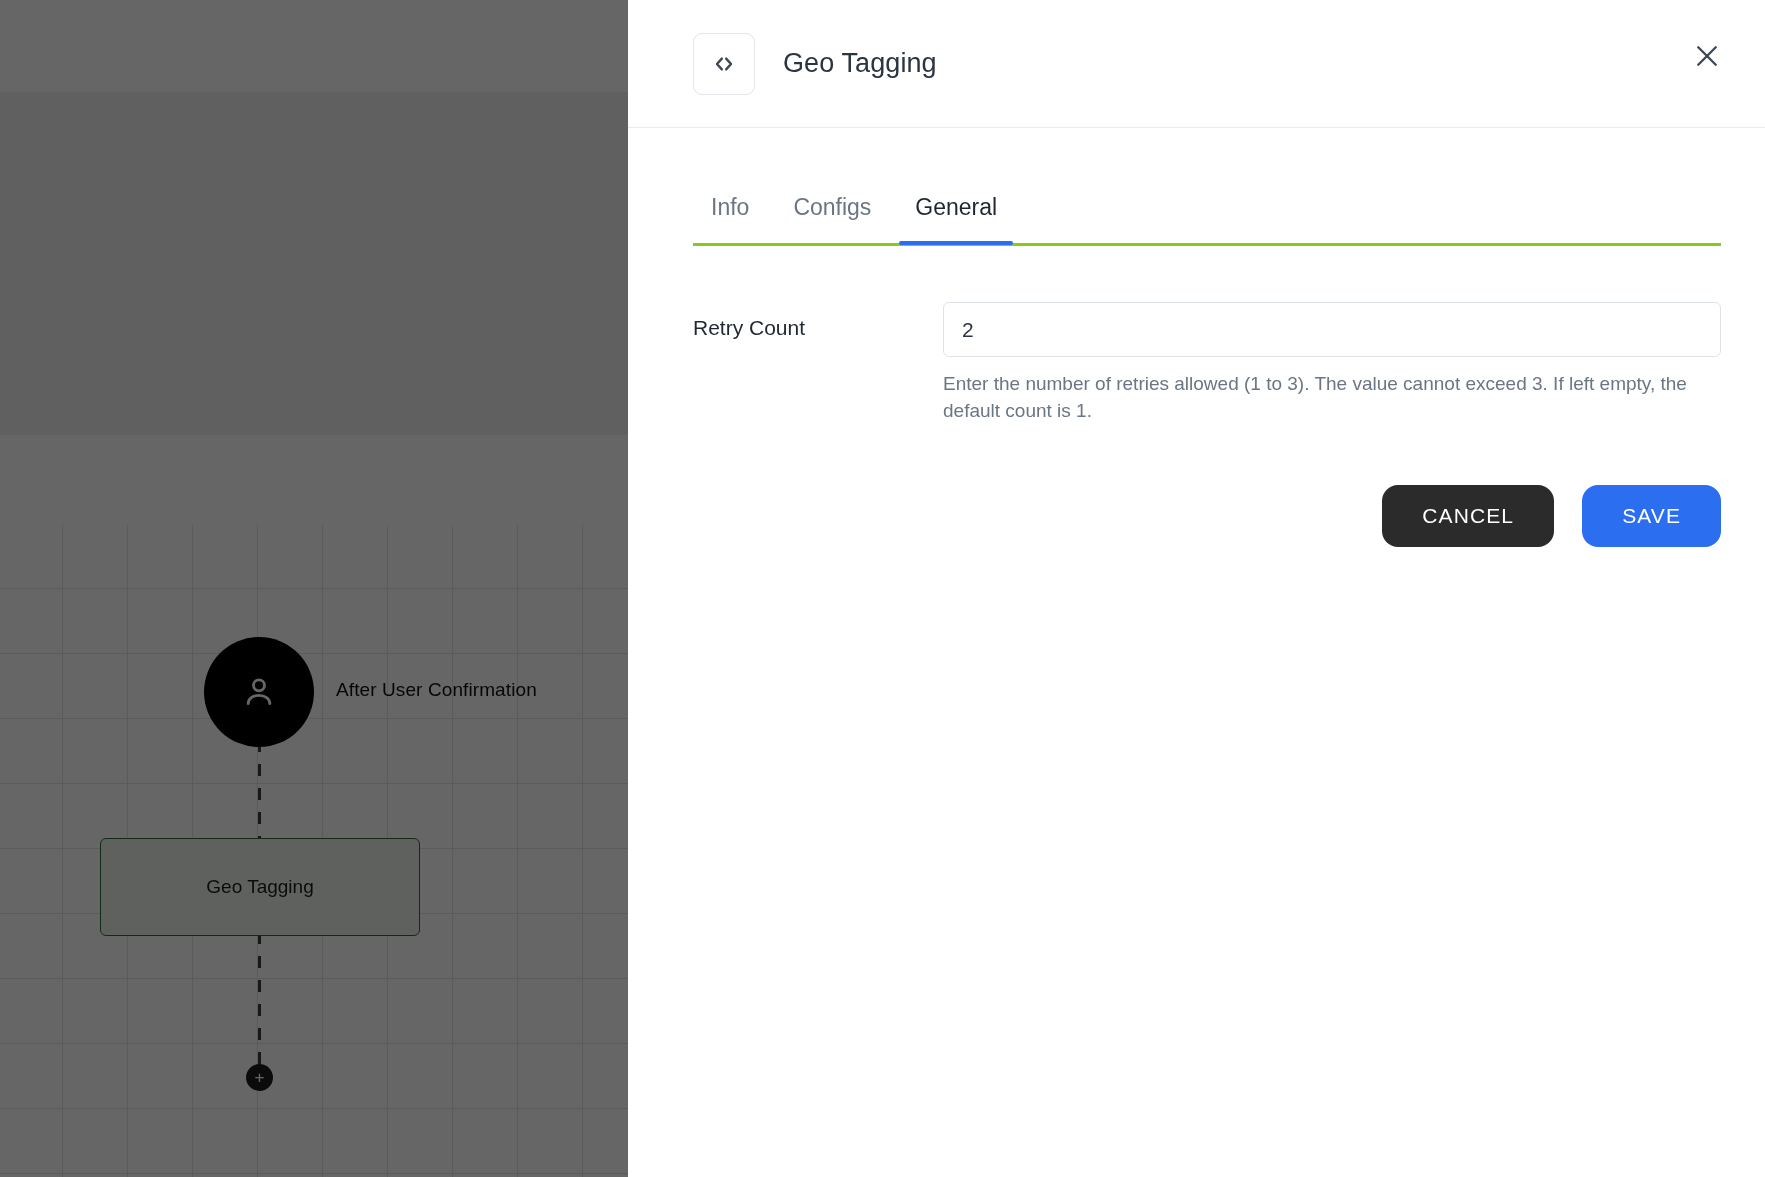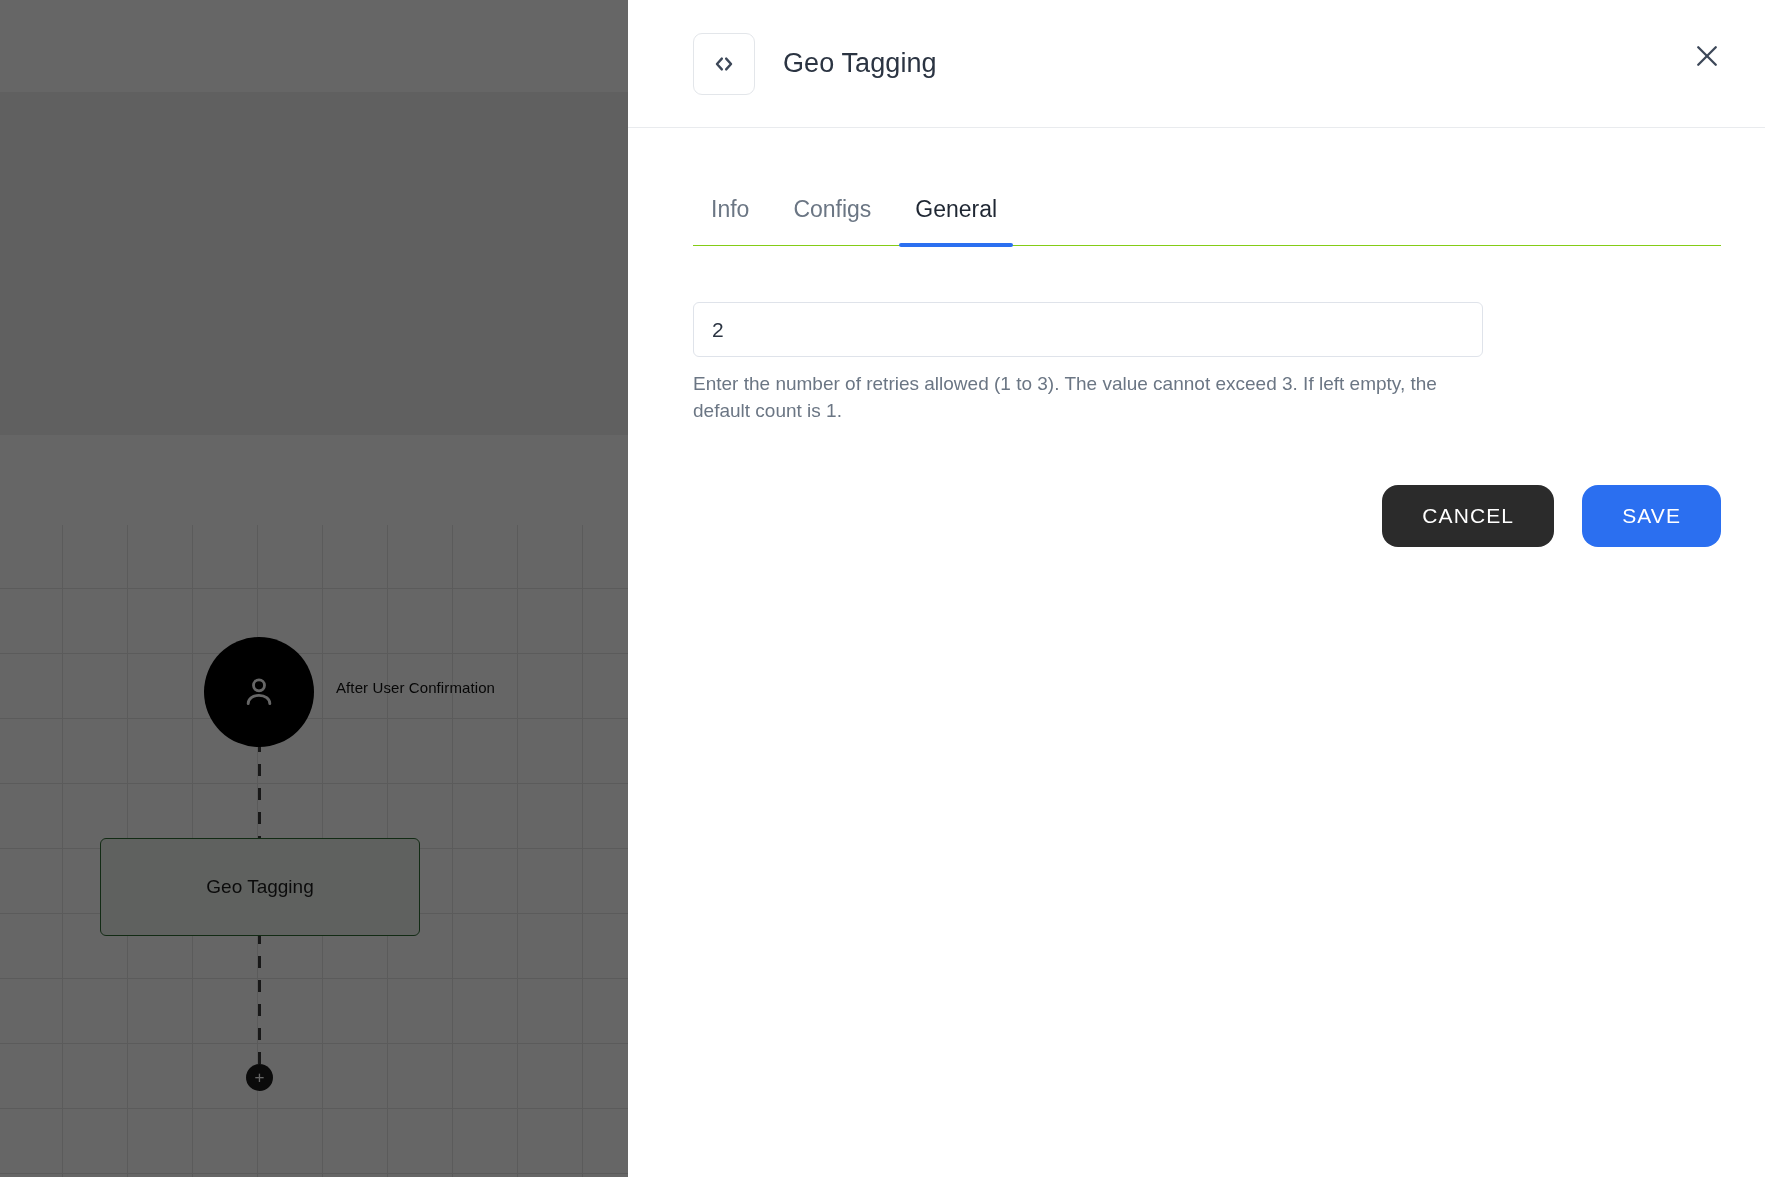--- a/index.html
+++ b/index.html
@@ -78,21 +78,21 @@
     background: #000000;
     display: flex;
     align-items: center;
     justify-content: center;
   }
   .trigger-node svg { display: block; }
 
   .trigger-label {
     position: absolute;
     left: 336px; top: 679px;
-    font-size: 15px;
+    font-size: 19px;
     color: #111111;
     white-space: nowrap;
     letter-spacing: 0.1px;
   }
 
   .step-node {
     position: absolute;
     left: 100px; top: 838px;
     width: 320px; height: 98px;
     border: 1.5px solid #2f6b34;
@@ -182,21 +182,21 @@
   .drawer-body {
     flex: 1 1 auto;
     padding: 0 44px 0 65px;
   }
 
   
   .tabs {
     display: flex;
     align-items: flex-end;
     gap: 0;
-    border-bottom: 1px solid #84cc16;
+    border-bottom: 3px solid #84cc16;
     height: 118px;
     padding-top: 42px;
   }
   .tab {
     position: relative;
     font-size: 23px;
     color: #6b7684;
     padding: 0 22px 22px 22px;
     cursor: pointer;
     white-space: nowrap;
@@ -330,20 +330,21 @@
 
     <div class="drawer-body">
 
       <div class="tabs">
         <div class="tab">Info</div>
         <div class="tab">Configs</div>
         <div class="tab active">General</div>
       </div>
 
       <div class="form-row">
+        <div class="field-label">Retry Count</div>
         <div class="field-col">
           <input class="text-input" type="text" value="2" style="">
           <div class="help-text">Enter the number of retries allowed (1 to 3). The value cannot exceed 3. If left empty, the default count is 1.</div>
         </div>
       </div>
 
       <div class="actions">
         <button class="btn btn-cancel">CANCEL</button>
         <button class="btn btn-save">SAVE</button>
       </div>

